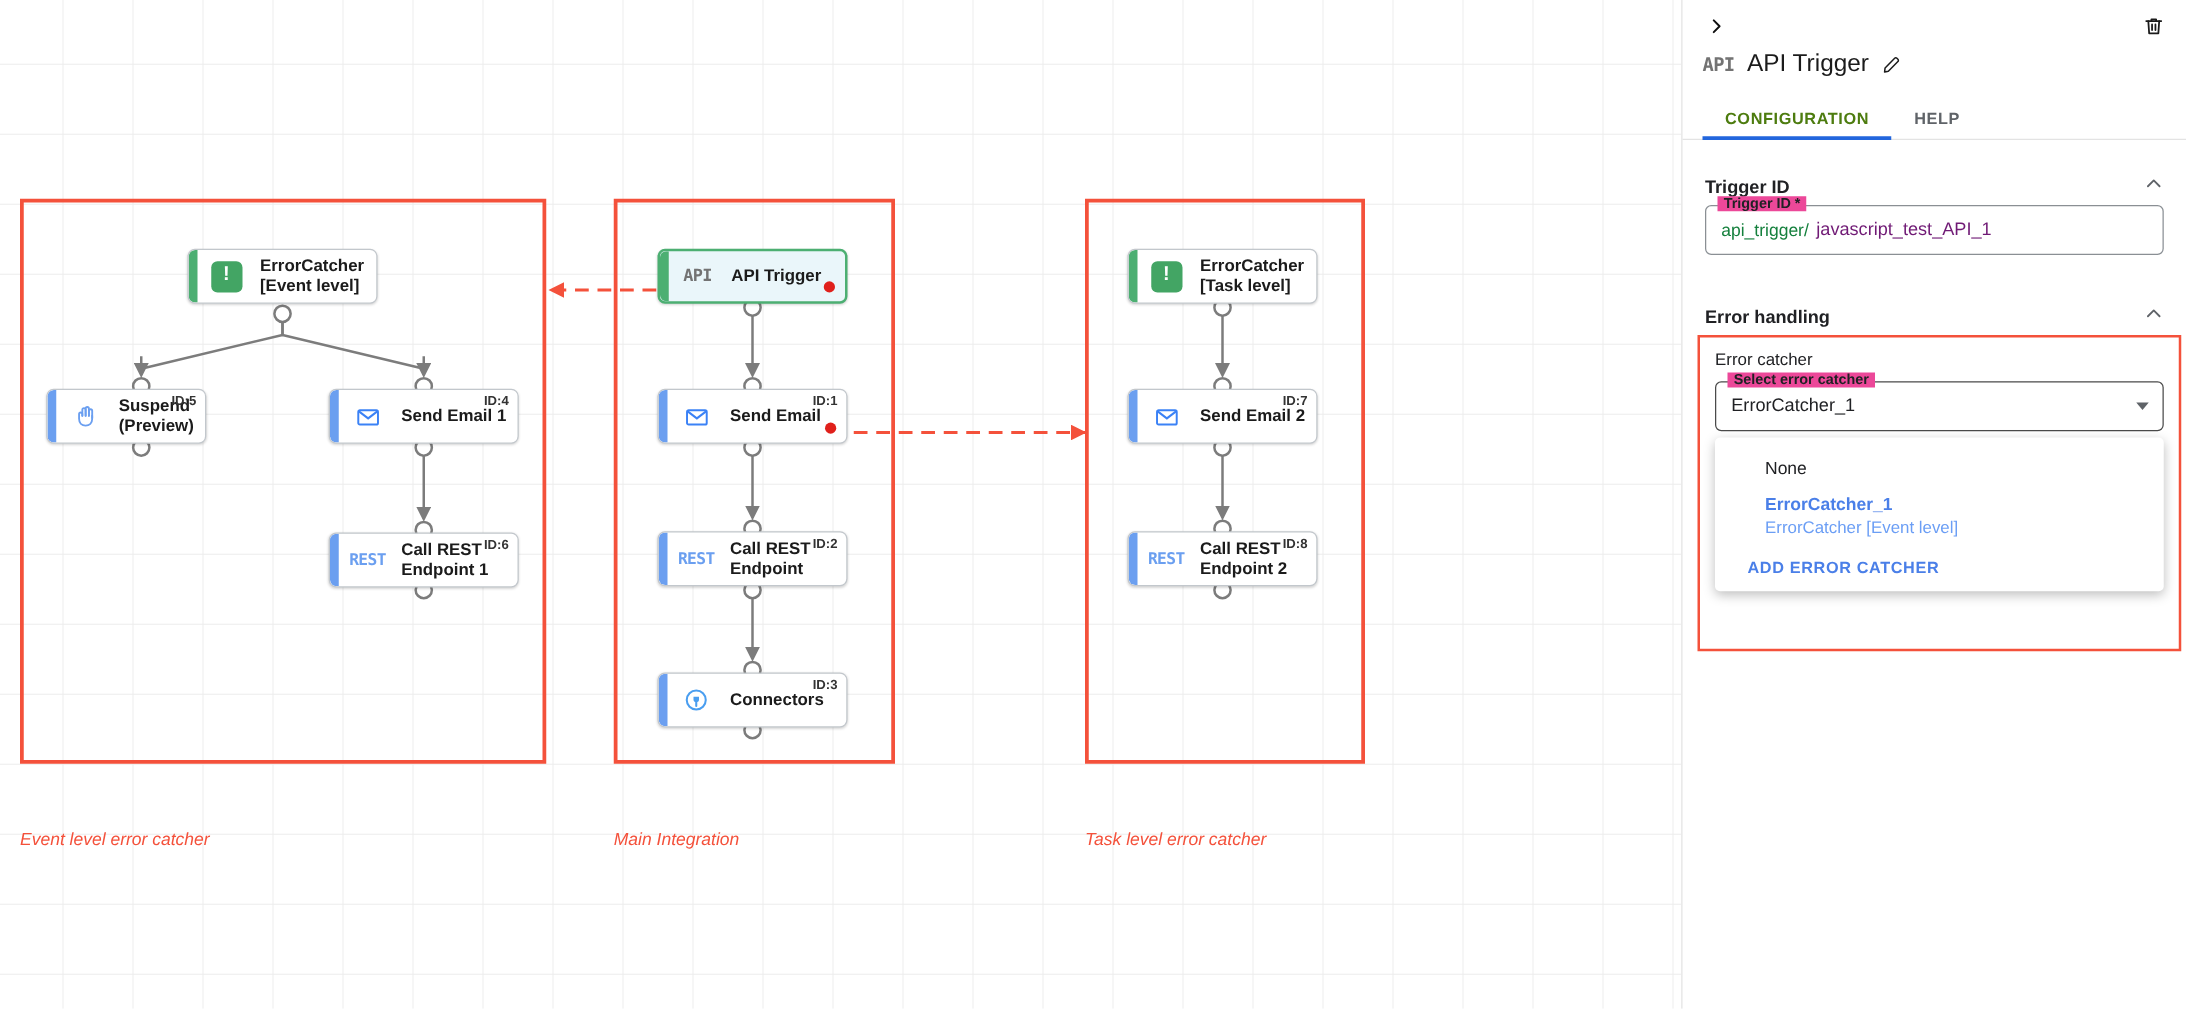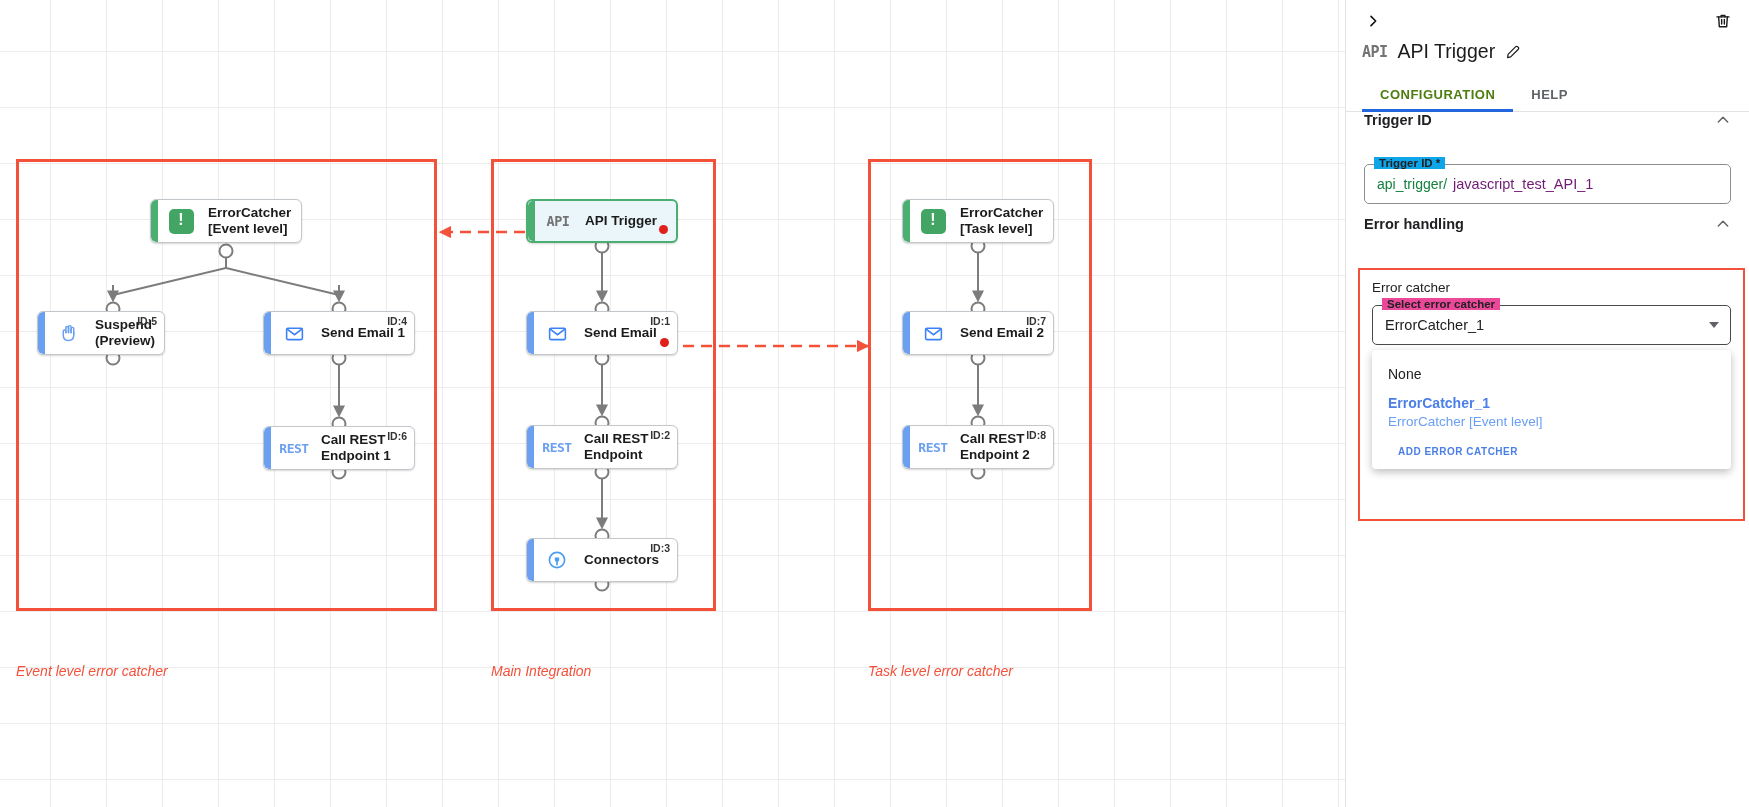--- a/index.html
+++ b/index.html
@@ -180,21 +180,21 @@
   .tab.active::after {
     content: "";
     position: absolute;
     left: 0; right: 0; bottom: -1px;
     height: 3px;
     background: #2266dd;
   }
 
   
   .section-header {
-    display: flex; align-items: flex-start; justify-content: space-between;
+    display: flex; align-items: flex-end; justify-content: space-between;
     padding: 0 18px;
     height: 46px;
     cursor: pointer;
   }
   .section-title {
     font-size: 14.5px;
     font-weight: 700;
     color: #202124;
   }
   .chev-up { color: #5f6368; font-size: 13px; }
@@ -206,21 +206,21 @@
     height: 40px;
     border: 1px solid #8a8f94;
     border-radius: 5px;
     display: flex; align-items: center;
     padding: 0 12px;
     background: #fff;
   }
   .field-legend {
     position: absolute;
     top: -8px; left: 9px;
-    background: #0ea5e9;
+    background: #ec4899;
     padding: 0 5px;
     font-size: 11.5px;
     font-weight: 700;
     color: #202124;
   }
   .field-prefix { font-size: 14px; color: #15803d; }
   .field-value { font-size: 14.5px; color: #701a75; margin-left: 6px; }
 
   
   #error-box {
@@ -269,39 +269,39 @@
   #dropdown {
     position: absolute;
     left: 12px; right: 12px;
     top: 80px;
     background: #fff;
     border-radius: 4px;
     box-shadow: 0 3px 9px rgba(0,0,0,.26);
     padding: 10px 0 12px 0;
   }
   .menu-item {
-    padding: 5px 16px;
+    padding: 5px 40px;
     cursor: pointer;
   }
   .menu-item .primary {
     font-size: 14px;
     color: #202124;
     line-height: 1.35;
   }
   .menu-item .secondary {
     font-size: 13.5px;
     color: #3a3a3a;
     line-height: 1.35;
   }
   .menu-item.selected .primary { color: #4a7fe8; font-weight: 700; }
   .menu-item.selected .secondary { color: #6b9ef5; }
   .menu-item.bold .primary { font-weight: 700; }
   .menu-action {
     padding: 10px 24px 0 26px;
-    font-size: 10px;
+    font-size: 13px;
     font-weight: 700;
     letter-spacing: .5px;
     color: #4a7fe8;
     cursor: pointer;
   }
 </style>
 </head>
 <body>
 
 <div id="app">

